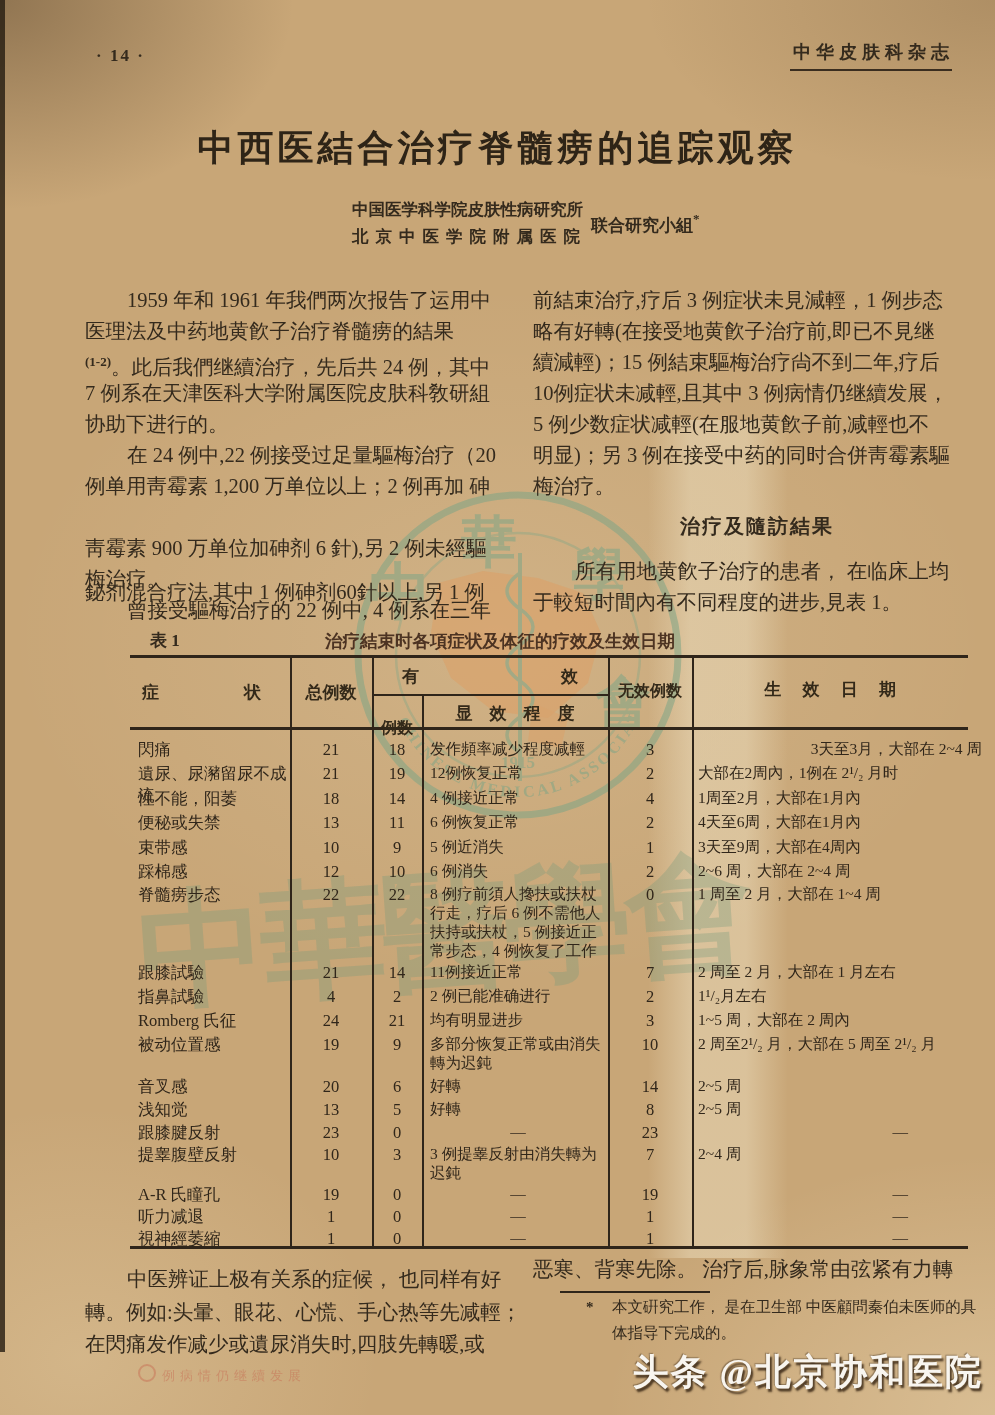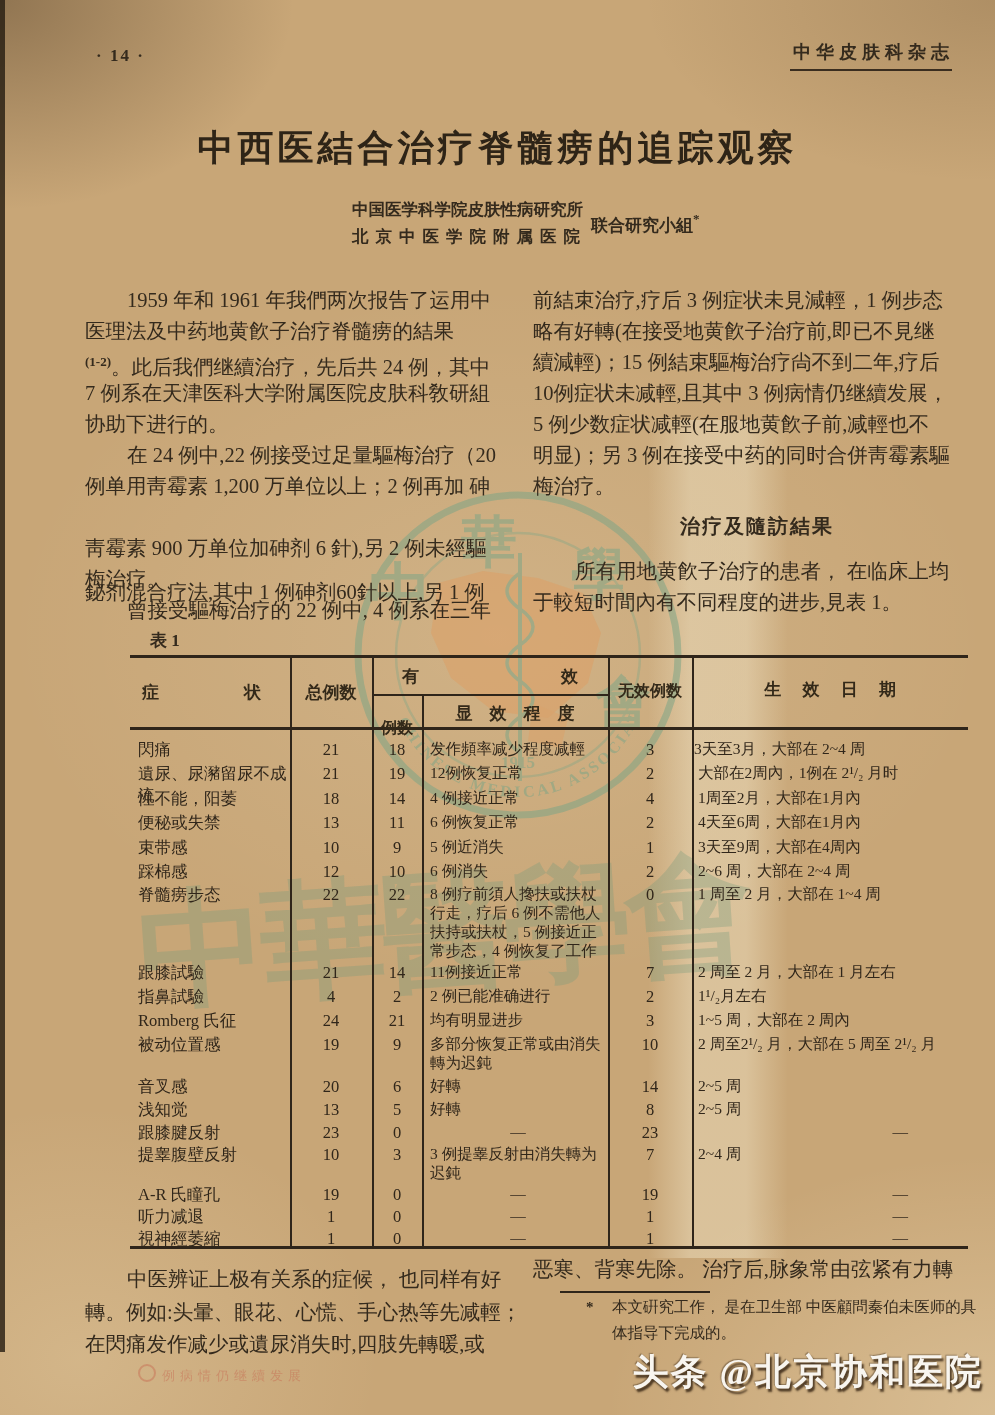--- a/index.html
+++ b/index.html
@@ -94,20 +94,21 @@
   <div class="rule" style="left:372px;top:694px;width:236px;height:2px;"></div>
   <div class="rule" style="left:130px;top:727px;width:838px;height:3px;"></div>
   <div class="rule" style="left:130px;top:1246px;width:838px;height:3px;"></div>
   <div class="rule" style="left:290px;top:658px;width:2px;height:588px;"></div>
   <div class="rule" style="left:372px;top:658px;width:2px;height:588px;"></div>
   <div class="rule" style="left:422px;top:696px;width:2px;height:550px;"></div>
   <div class="rule" style="left:608px;top:658px;width:2px;height:588px;"></div>
   <div class="rule" style="left:692px;top:658px;width:2px;height:588px;"></div>
 
   <div id="tbl-caption-label" class="abs">表 1</div>
+  <div id="tbl-caption" class="abs">治疗結束时各項症状及体征的疗效及生效日期</div>
   <div class="hcell" style="left:142px;top:681px;">症　　　　　状</div>
   <div class="hcell" style="left:290px;top:681px;width:82px;text-align:center;">总例数</div>
   <div class="hcell" style="left:372px;top:665px;width:236px;display:flex;justify-content:space-between;padding:0 30px;box-sizing:border-box;">
       <span>有</span>
       <span>效</span>
     </div>
   <div class="hcell" style="left:372px;top:702px;width:50px;text-align:center;font-size:16px;margin-top:16px;">例数</div>
   <div class="hcell" style="left:422px;top:702px;width:186px;text-align:center;">显　效　程　度</div>
   <div class="hcell" style="left:608px;top:681px;width:84px;text-align:center;font-size:16px;">无效例数</div>
   <div class="hcell" style="left:692px;top:678px;width:276px;text-align:center;">生　 效　 日　 期</div>
@@ -139,21 +140,21 @@
   <div id="section-heading" class="abs">治疗及隨訪結果</div>
   <div id="table-body">
       <div class="trow" style="top: 739px;">
         <div class="tcell" style="left: 8px; width: 152px;">閃痛</div>
         <div class="tcell tnum" style="left: 160px; width: 82px;">21</div>
         <div class="tcell tnum" style="left: 242px; width: 50px;">18</div>
         <div class="tcell tdesc" style="left: 300px; width: 176px;">
           <div>发作頻率减少程度减輕</div>
         </div>
         <div class="tcell tnum" style="left: 478px; width: 84px;">3</div>
-        <div class="tcell tonset" style="left: 564px; width: 268px;">3天至3月，大部在 2~4 周</div>
+        <div class="tcell tonset" style="left: 584px; width: 268px; text-align: right;">3天至3月，大部在 2~4 周</div>
       </div>
       <div class="trow" style="top: 763px;">
         <div class="tcell" style="left: 8px; width: 152px;">遺尿、尿瀦留尿不成流</div>
         <div class="tcell tnum" style="left: 160px; width: 82px;">21</div>
         <div class="tcell tnum" style="left: 242px; width: 50px;">19</div>
         <div class="tcell tdesc" style="left: 300px; width: 176px;">
           <div>12例恢复正常</div>
         </div>
         <div class="tcell tnum" style="left: 478px; width: 84px;">2</div>
         <div class="tcell tonset" style="left: 568px; width: 268px;">大部在2周內，1例在 2¹/₂ 月时</div>

